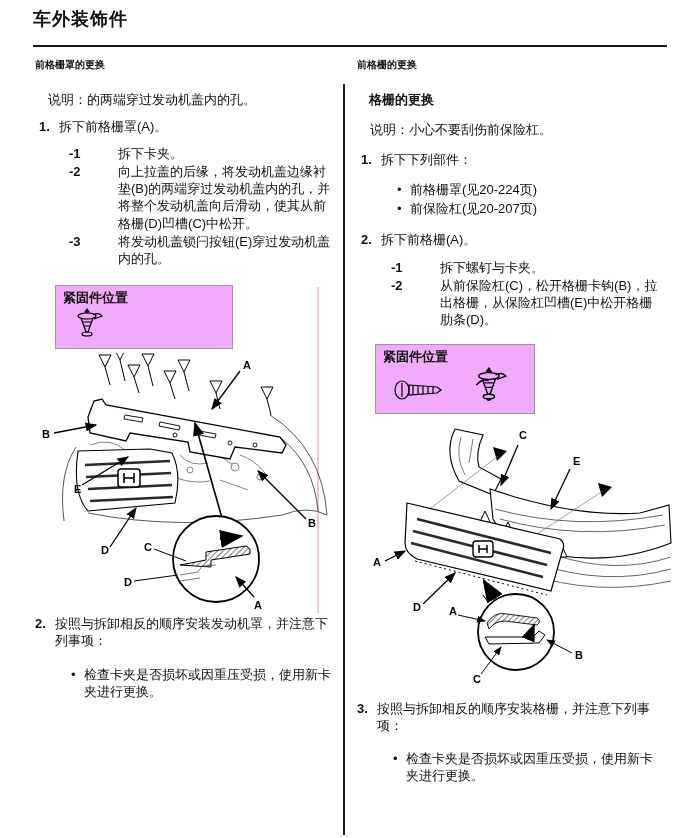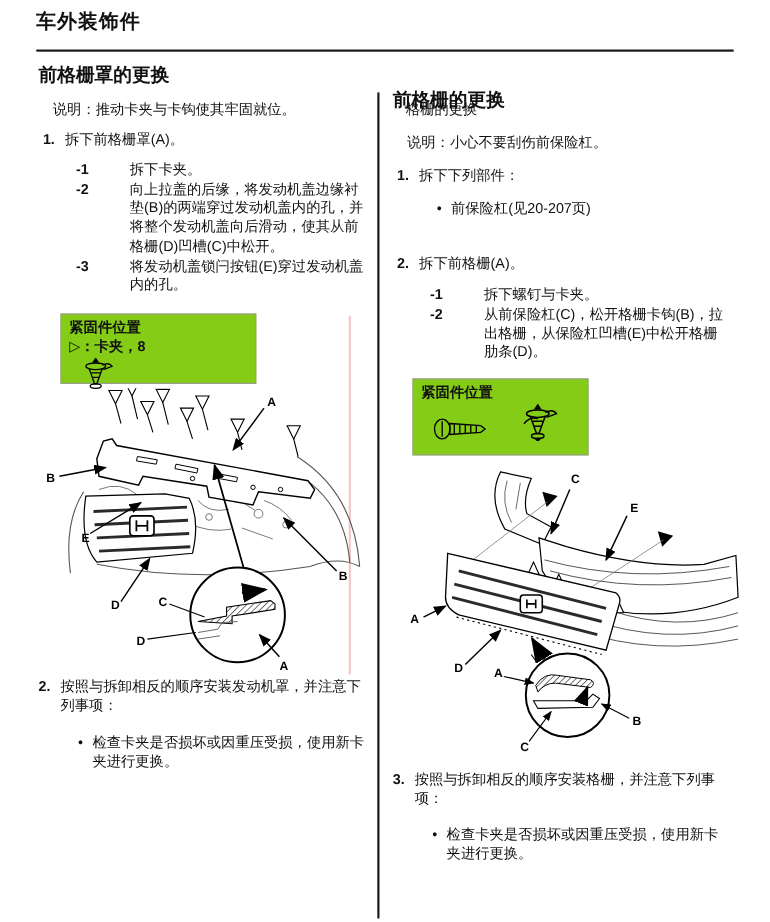--- a/index.html
+++ b/index.html
@@ -4,56 +4,56 @@
 <style>
   * { margin:0; padding:0; box-sizing:border-box; }
   html,body { background:#ffffff; }
   body {
     width:700px; height:838px; position:relative; overflow:hidden;
     font-family:"Liberation Sans","DejaVu Sans",sans-serif;
     color:#111; font-size:13px; line-height:1.32;
   }
   .abs { position:absolute; }
   .h1 { font-size:18px; font-weight:bold; letter-spacing:1px; }
-  .h2 { font-size:17px; font-weight:bold; }
-  .h3 { font-size:13px; font-weight:normal; }
+  .h2 { font-size:10px; font-weight:bold; }
+  .h3 { font-size:13px; font-weight:bold; }
   .rule { background:#1a1a1a; height:2px; }
   .col-divider { width:2px; background:#1a1a1a; }
   .change-bar { width:2px; }
   .note { padding-left:13px; }
   .step { display:flex; }
   .step .num { flex:0 0 20px; font-weight:bold; }
   .step .txt { flex:1; }
   .substeps { padding-left:30px; }
   .substep { display:flex; margin-bottom:1px; }
   .substep .num { flex:0 0 22px; font-weight:bold; }
   .substep .txt { flex:1;margin-left:27px; }
   ul.bullets { list-style:none; }
   ul.bullets li { position:relative; padding-left:15px; margin-bottom:2px; }
   ul.bullets li::before { content:"•"; position:absolute; left:2px; top:0; }
-  .fastener-box { border:1px solid #9a9a9a; padding:3px 7px 4px 7px; background:#84cc16; }
+  .fastener-box { border:1px solid #9a9a9a; padding:3px 7px 4px 7px; background:#f0abfc; }
   .fb-title { font-weight:bold; }
   .fb-legend { font-weight:bold; display:flex; gap:16px; }
   .fb-icons { display:flex; gap:28px; align-items:flex-end; padding:2px 0 0 10px; }
   svg text { font-family:"Liberation Sans","DejaVu Sans",sans-serif; font-size:11px; font-weight:bold; fill:#000; }
 </style>
 </head>
 <body>
 
 <div class="abs h1" style="left:33px; top:8px;">车外装饰件</div>
 <div class="abs rule" style="left:33px; top:45px; width:634px;"></div>
 
 <div class="abs col-divider" style="left:343px; top:84px; height:751px;"></div>
 <div class="abs change-bar" style="left:317px; top:287px; height:326px; background:#f0c8c8;"></div>
 
 <div class="abs" style="left:35px; top:58px; width:300px;">
 
   <div class="abs h2" style="left:0; top:0;">前格栅罩的更换</div>
 
-  <div class="abs note" style="left:0; top:33px; width:296px;">说明：推动卡夹与卡钩使其牢固就位。</div>
+  <div class="abs note" style="left:0; top:33px; width:296px;">说明：的两端穿过发动机盖内的孔。</div>
 
   <div class="abs step" style="left:4px; top:60px; width:292px;">
     <span class="num">1.</span>
     <span class="txt">拆下前格栅罩(A)。</span>
   </div>
 
   <div class="abs substeps" style="left:4px; top:87px; width:294px;">
     <div class="substep">
       <span class="num">-1</span>
       <span class="txt">拆下卡夹。</span>
@@ -63,23 +63,20 @@
       <span class="txt">向上拉盖的后缘，将发动机盖边缘衬垫(B)的两端穿过发动机盖内的孔，并将整个发动机盖向后滑动，使其从前格栅(D)凹槽(C)中松开。</span>
     </div>
     <div class="substep">
       <span class="num">-3</span>
       <span class="txt">将发动机盖锁闩按钮(E)穿过发动机盖内的孔。</span>
     </div>
   </div>
 
   <div class="abs fastener-box" style="left:20px; top:227px; width:178px; height:64px;">
     <div class="fb-title">紧固件位置</div>
-    <div class="fb-legend">
-        <span>▷：卡夹，8</span>
-      </div>
     <div class="fb-icons">
       <span>
         <svg width="30" height="30" viewBox="0 0 30 30">
           <g fill="none" stroke="#000" stroke-width="1.2">
             <line x1="14" y1="1" x2="14" y2="5"></line>
             <path d="M14,1 l-2,3 h4 z" fill="#000"></path>
             <ellipse cx="14" cy="8" rx="9" ry="3"></ellipse>
             <path d="M20,7 q6,-3 9,1 l-8,3"></path>
             <path d="M8,10 L13,24 L15,24 L20,10"></path>
             <path d="M10,14 h8 M11,18 h6"></path>
@@ -204,32 +201,33 @@
     <span class="txt">按照与拆卸相反的顺序安装发动机罩，并注意下列事项：</span>
   </div>
 
   <ul class="abs bullets" style="left:34px; top:608px; width:262px;">
     <li>检查卡夹是否损坏或因重压受损，使用新卡夹进行更换。</li>
   </ul>
 </div>
 
 <div class="abs" style="left:357px; top:58px; width:312px;">
 
-  <div class="abs h2" style="left:0; top:0;margin-top:22px;">前格栅的更换</div>
+  <div class="abs h2" style="left:0; top:0;">前格栅的更换</div>
 
   <div class="abs h3" style="left:12px; top:33px;">格栅的更换</div>
 
   <div class="abs note" style="left:0; top:63px; width:306px;">说明：小心不要刮伤前保险杠。</div>
 
   <div class="abs step" style="left:4px; top:93px; width:304px;">
     <span class="num">1.</span>
     <span class="txt">拆下下列部件：</span>
   </div>
 
   <ul class="abs bullets" style="left:38px; top:123px; width:266px;">
+    <li>前格栅罩(见20-224页)</li>
     <li>前保险杠(见20-207页)</li>
   </ul>
 
   <div class="abs step" style="left:4px; top:173px; width:304px;">
     <span class="num">2.</span>
     <span class="txt">拆下前格栅(A)。</span>
   </div>
 
   <div class="abs substeps" style="left:4px; top:201px; width:304px;">
     <div class="substep">

